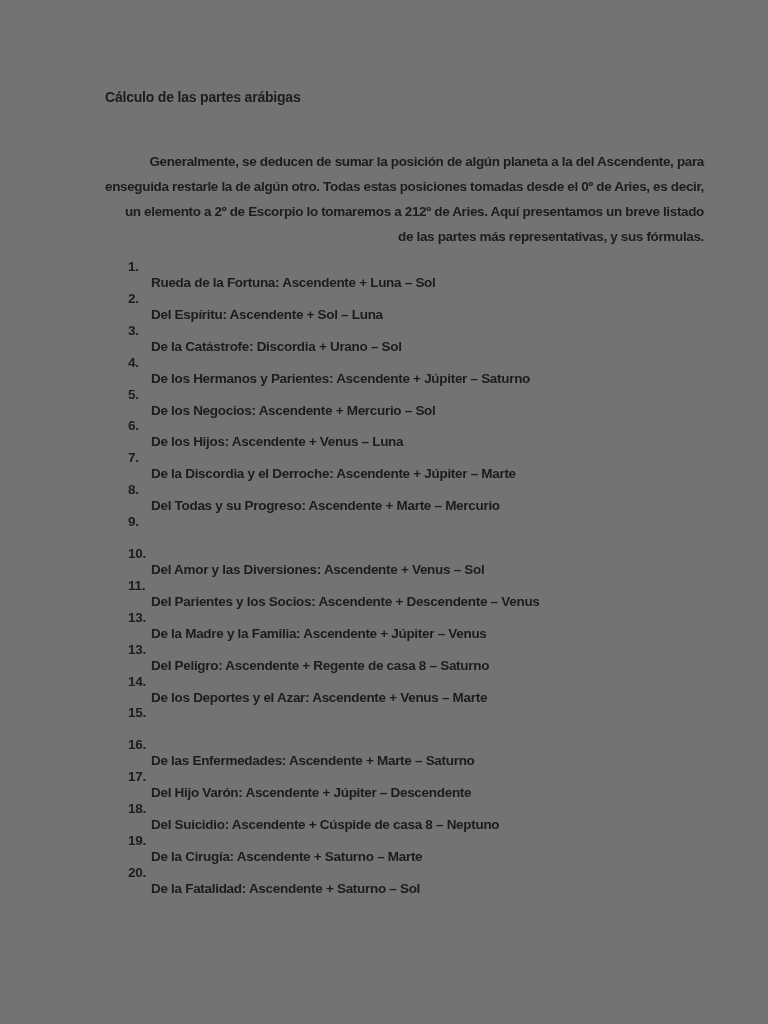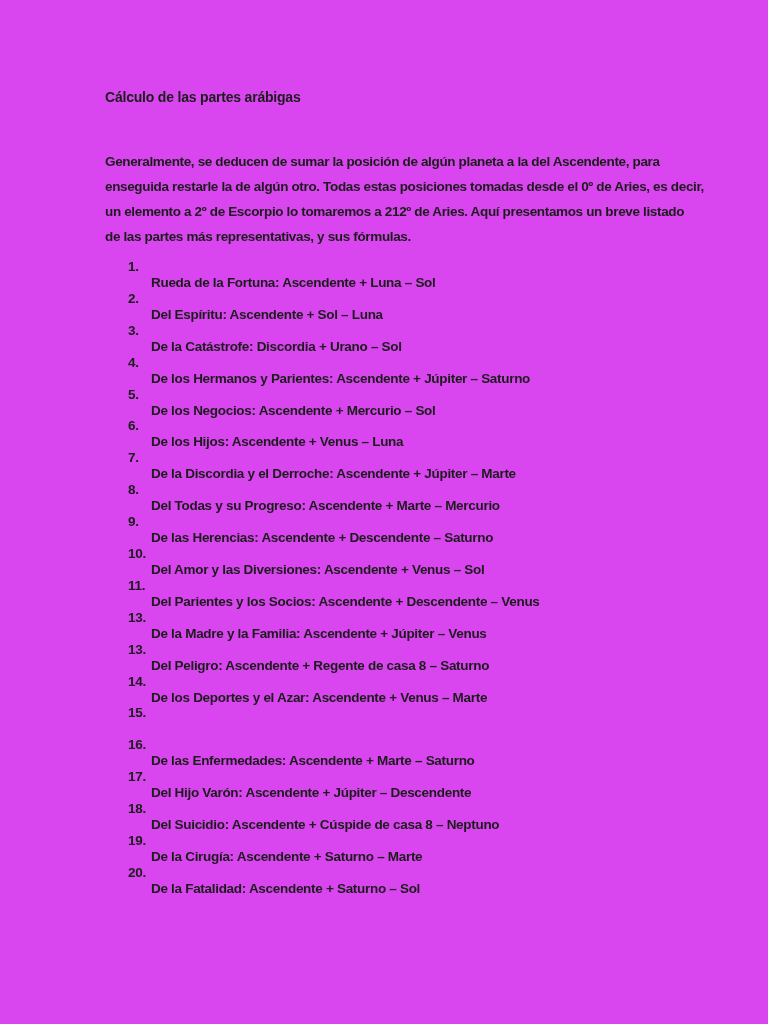--- a/index.html
+++ b/index.html
@@ -6,42 +6,42 @@
   body {
     width: 768px;
     height: 1024px;
     background: #ffffff;
     overflow: hidden;
   }
   .page {
     position: relative;
     width: 768px;
     height: 1024px;
-    background: #d946ef;
+    background: #737373;
     color: #1c1c1c;
     font-family: "Liberation Sans", sans-serif;
     font-weight: bold;
   }
   .doc-title {
     position: absolute;
     left: 105px;
     top: 89px;
     font-size: 14px;
     letter-spacing: -0.2px;
     white-space: nowrap;
   }
   .intro {
     position: absolute;
     left: 105px;
     top: 149px;
     font-size: 13.5px;
     line-height: 25px;
     letter-spacing: -0.35px;
   }
-  .intro-line { white-space: nowrap; }
+  .intro-line { white-space: nowrap; text-align: right; }
   .formula-list {
     position: absolute;
     left: 128px;
     top: 258px;
     font-size: 13.5px;
     letter-spacing: -0.3px;
   }
   .formula-item {
     display: flex;
     height: 31.9px;
@@ -109,21 +109,20 @@
         <span class="item-text">De la Discordia y el Derroche: Ascendente + Júpiter – Marte</span>
       </div>
 
       <div class="formula-item">
         <span class="item-number">8.</span>
         <span class="item-text">Del Todas y su Progreso: Ascendente + Marte – Mercurio</span>
       </div>
 
       <div class="formula-item">
         <span class="item-number">9.</span>
-        <span class="item-text">De las Herencias: Ascendente + Descendente – Saturno</span>
       </div>
 
       <div class="formula-item">
         <span class="item-number">10.</span>
         <span class="item-text">Del Amor y las Diversiones: Ascendente + Venus – Sol</span>
       </div>
 
       <div class="formula-item">
         <span class="item-number">11.</span>
         <span class="item-text">Del Parientes y los Socios: Ascendente + Descendente – Venus</span>

